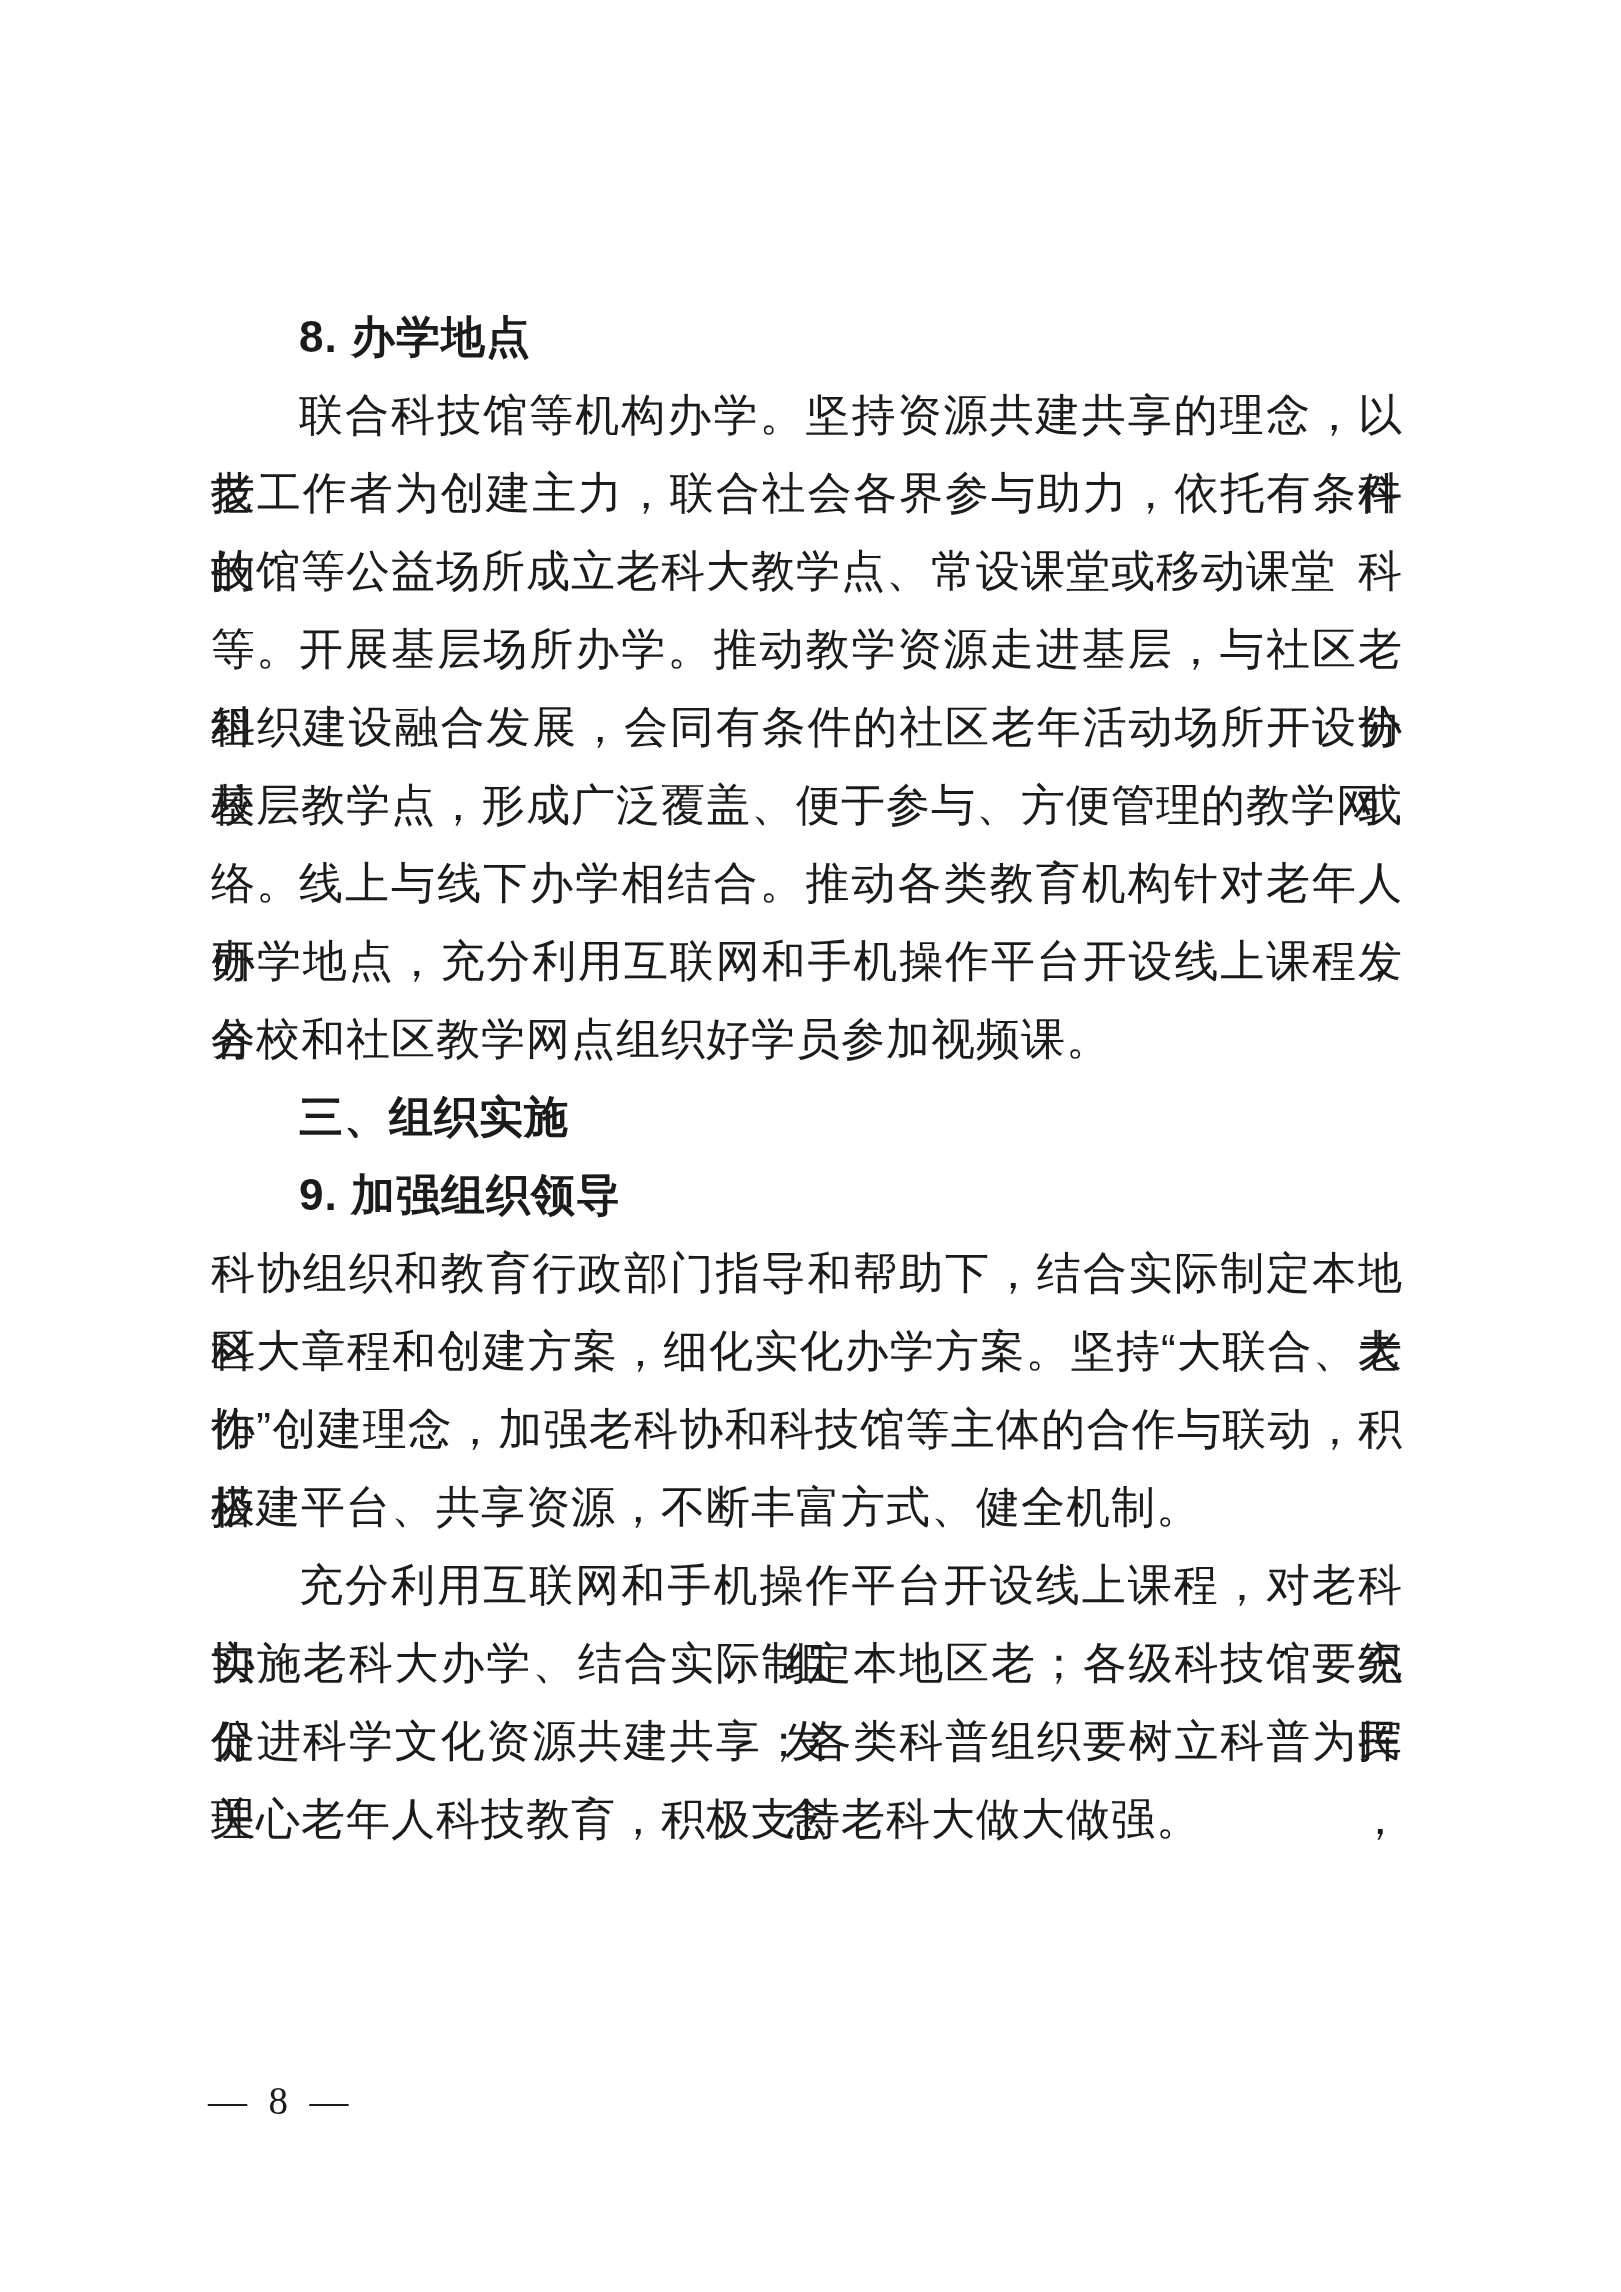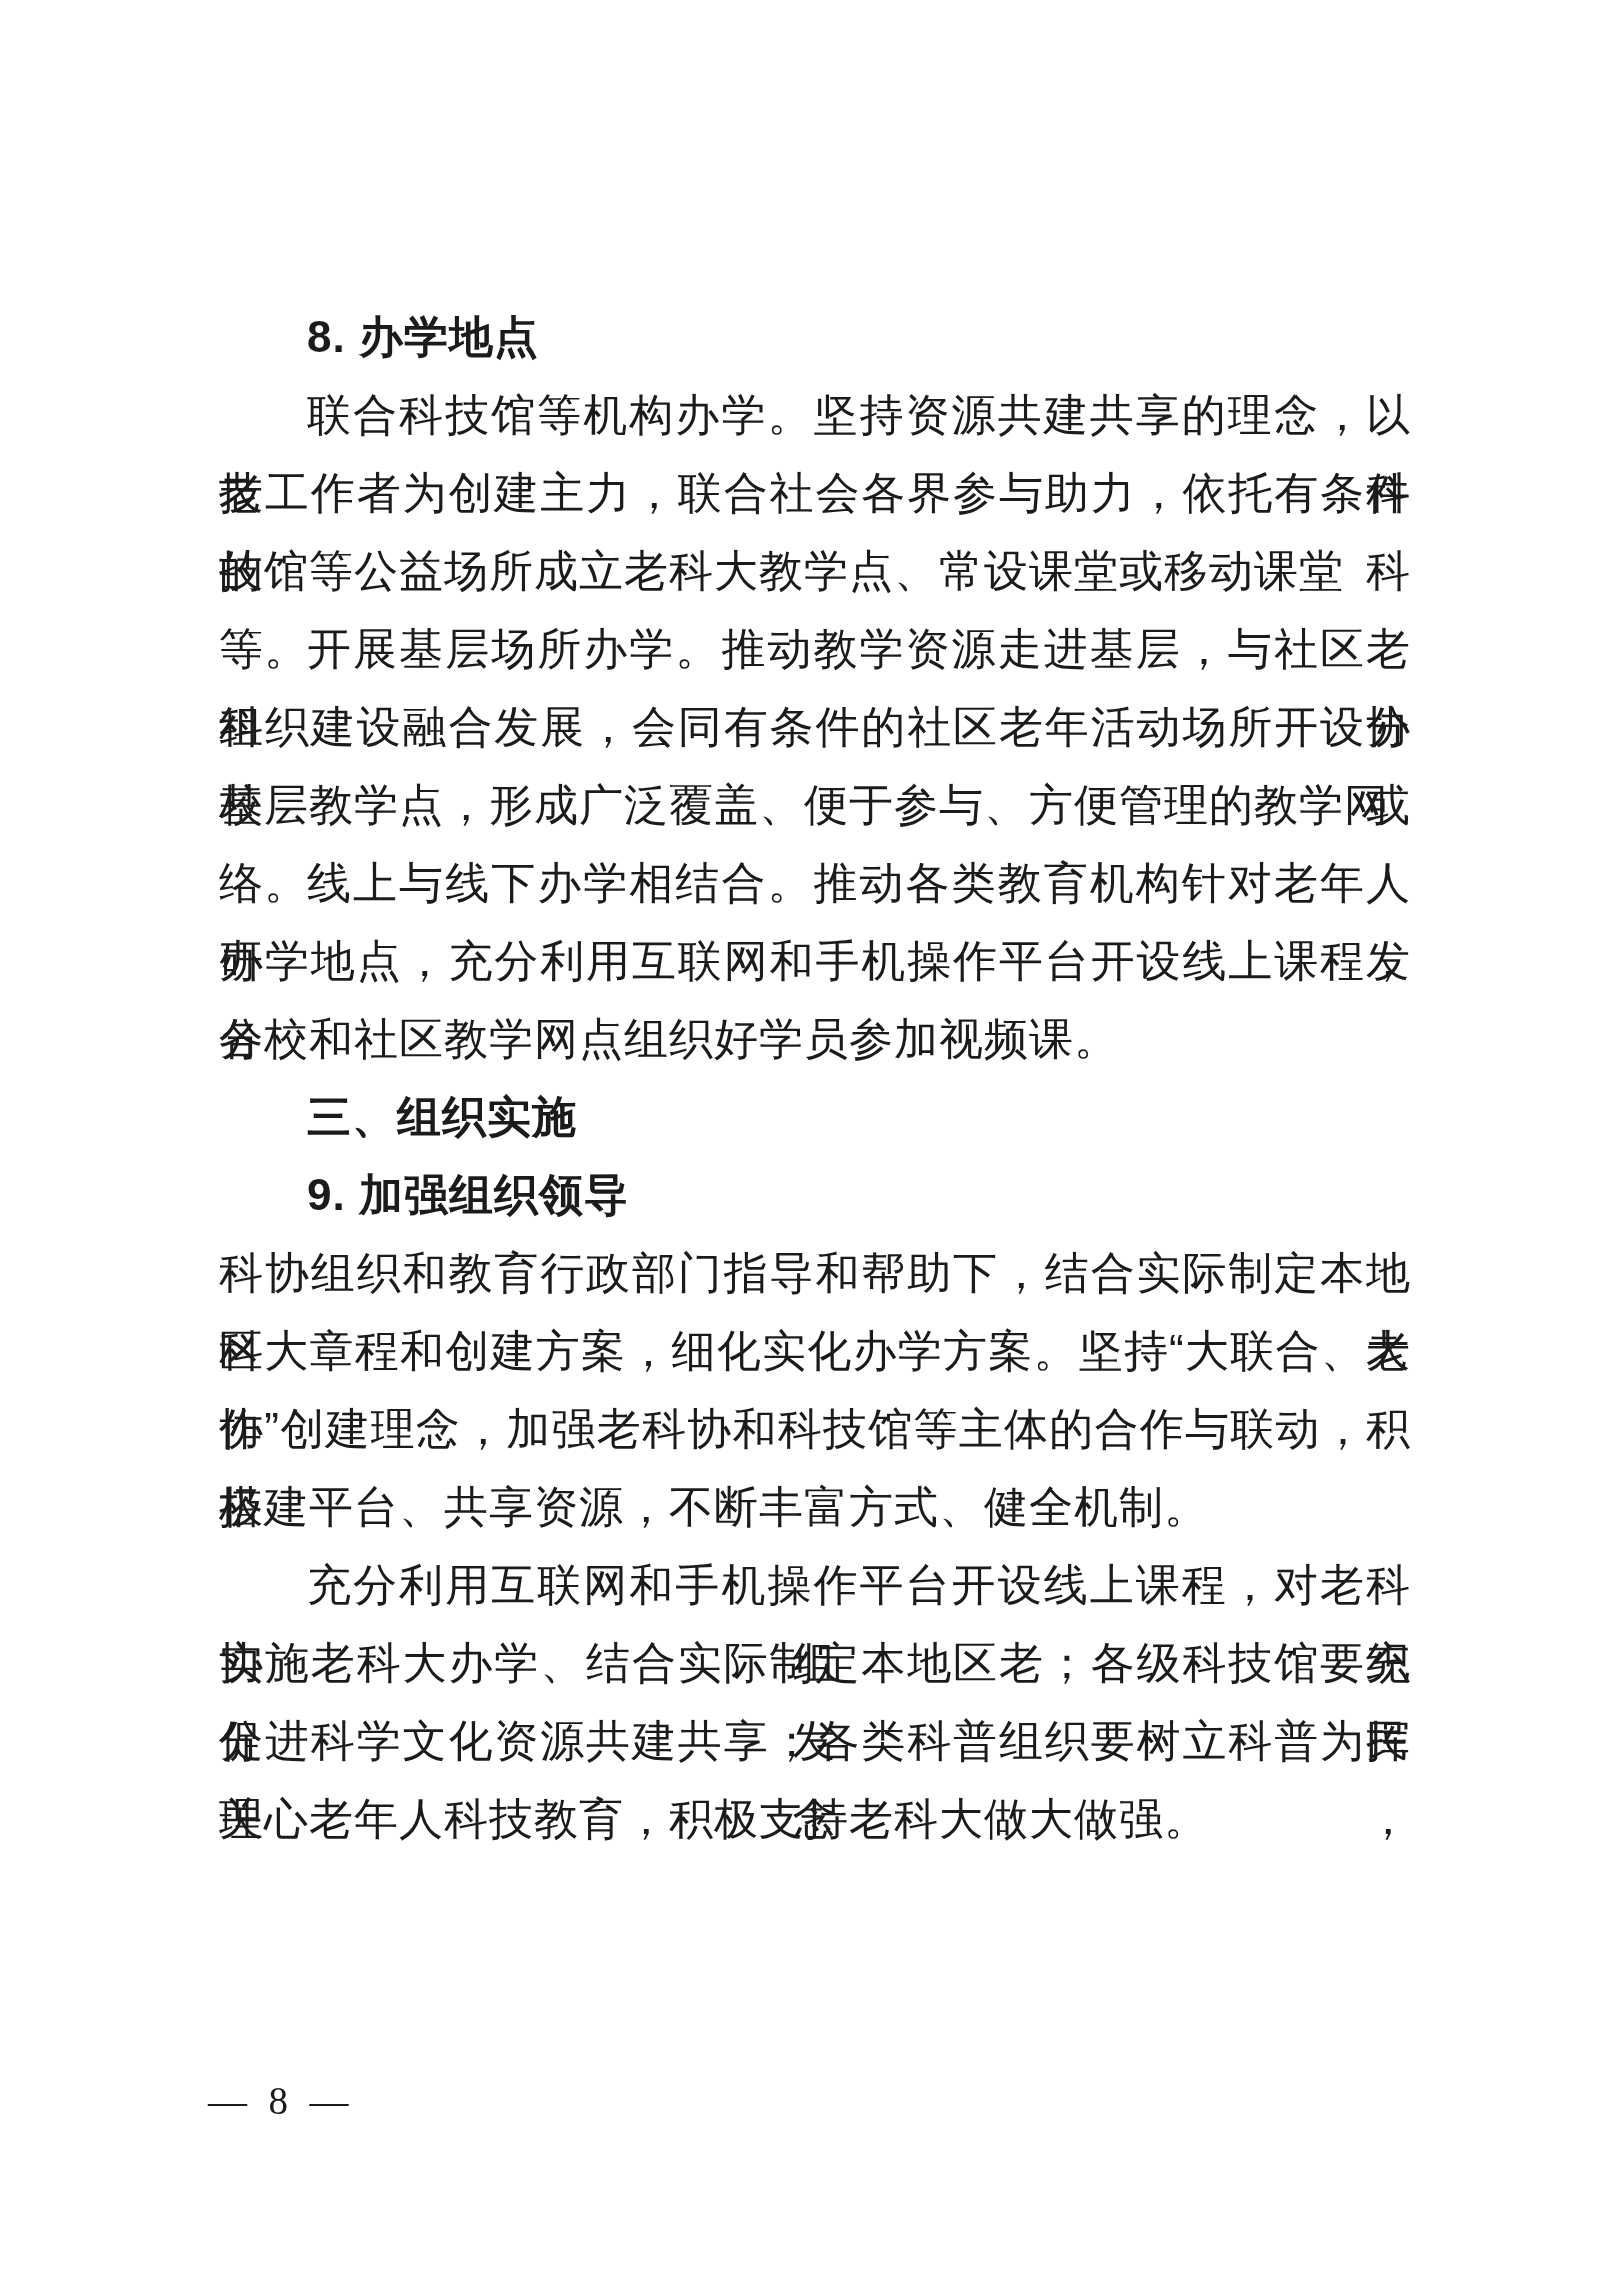--- a/index.html
+++ b/index.html
@@ -11,21 +11,21 @@
   .page {
     position: relative;
     width: 1621px;
     height: 2293px;
     background: #ffffff;
     color: #1b1b1b;
     overflow: hidden;
   }
   .content {
     position: absolute;
-    left: 219px;
+    left: 211px;
     top: 298px;
     width: 1192px;
   }
   .line {
     height: 78px;
     line-height: 78px;
     font-size: 44px;
     letter-spacing: 1px;
     color: #1b1b1b;
   }

